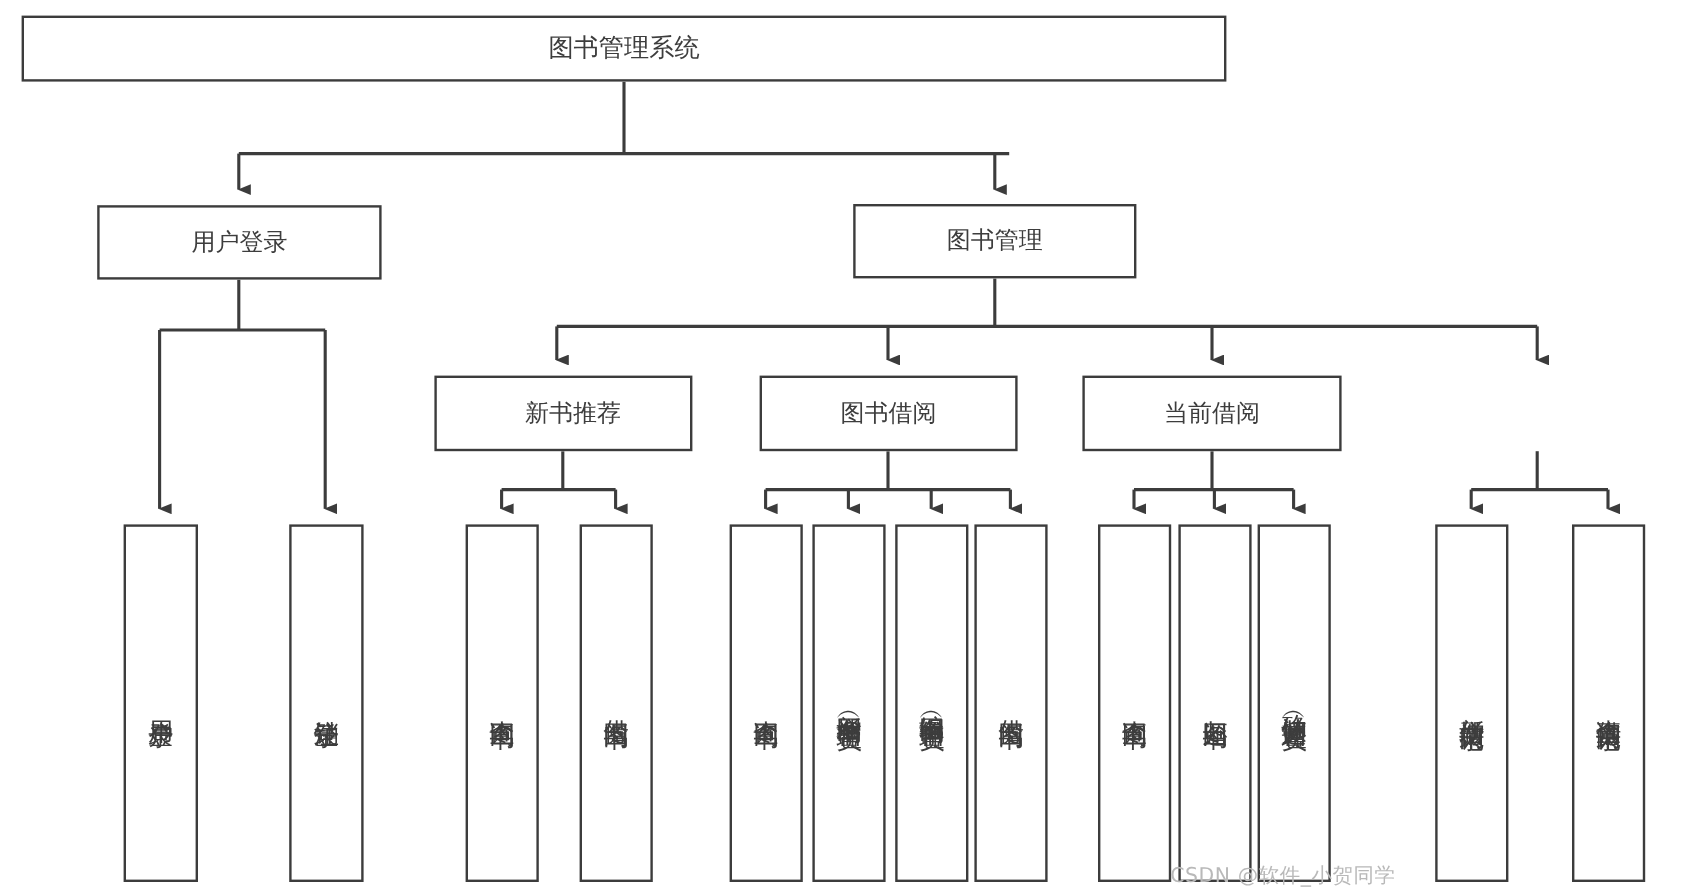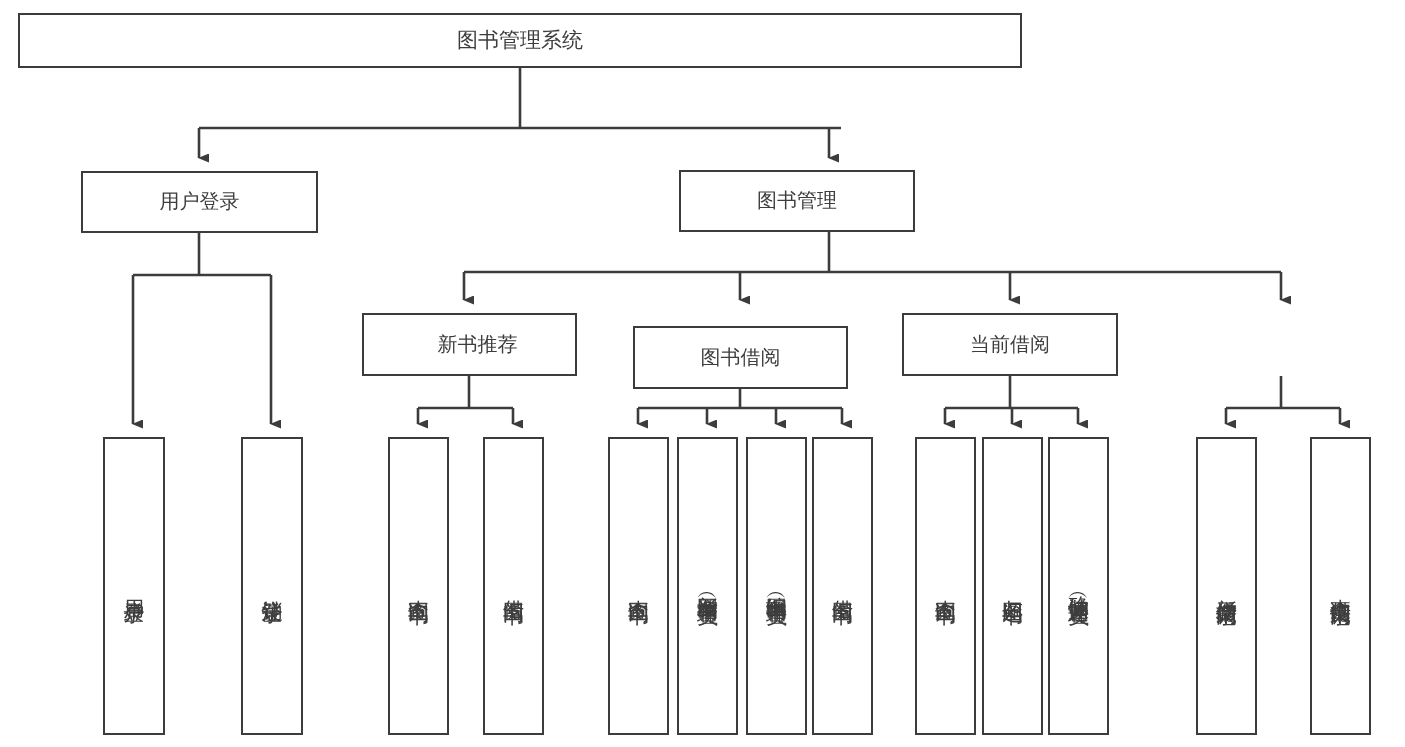--- a/index.html
+++ b/index.html
@@ -107,29 +107,29 @@
   </svg>
 
   <div class="node lvl0" style="left:18px;top:13px;width:1004px;height:55px;">
     <span class="lbl">图书管理系统</span>
   </div>
 
   <div class="node lvl1" style="left:81px;top:171px;width:237px;height:62px;">
     <span class="lbl">用户登录</span>
   </div>
 
-  <div class="node lvl1" style="left:679px;top:170px;width:236px;height:62px;">
+  <div class="node lvl1" style="left:711px;top:170px;width:236px;height:62px;">
     <span class="lbl">图书管理</span>
   </div>
 
   <div class="node lvl2" style="left:362px;top:313px;width:215px;height:63px;padding-left:16px;">
     <span class="lbl">新书推荐</span>
   </div>
 
-  <div class="node lvl2" style="left:633px;top:326px;width:215px;height:63px;">
+  <div class="node lvl2" style="left:633px;top:313px;width:215px;height:63px;">
     <span class="lbl">图书借阅</span>
   </div>
 
   <div class="node lvl2" style="left:902px;top:313px;width:216px;height:63px;text-align:right;">
     <span class="lbl">当前借阅</span>
   </div>
 
 
   <div class="node leaf" style="left:103px;top:437px;width:62px;height:298px;">
     <span class="lbl">用户登录</span>
@@ -168,14 +168,15 @@
     <span class="lbl">确认归还（管理员）</span>
   </div>
 
   <div class="node leaf" style="left:1196px;top:437px;width:61px;height:298px;">
     <span class="lbl">新增借阅记录</span>
   </div>
   <div class="node leaf" style="left:1310px;top:437px;width:61px;height:298px;">
     <span class="lbl">查询借阅记录</span>
   </div>
 
+  <div class="watermark">CSDN @软件_小贺同学</div>
 
 </div>
 
 </body></html>

